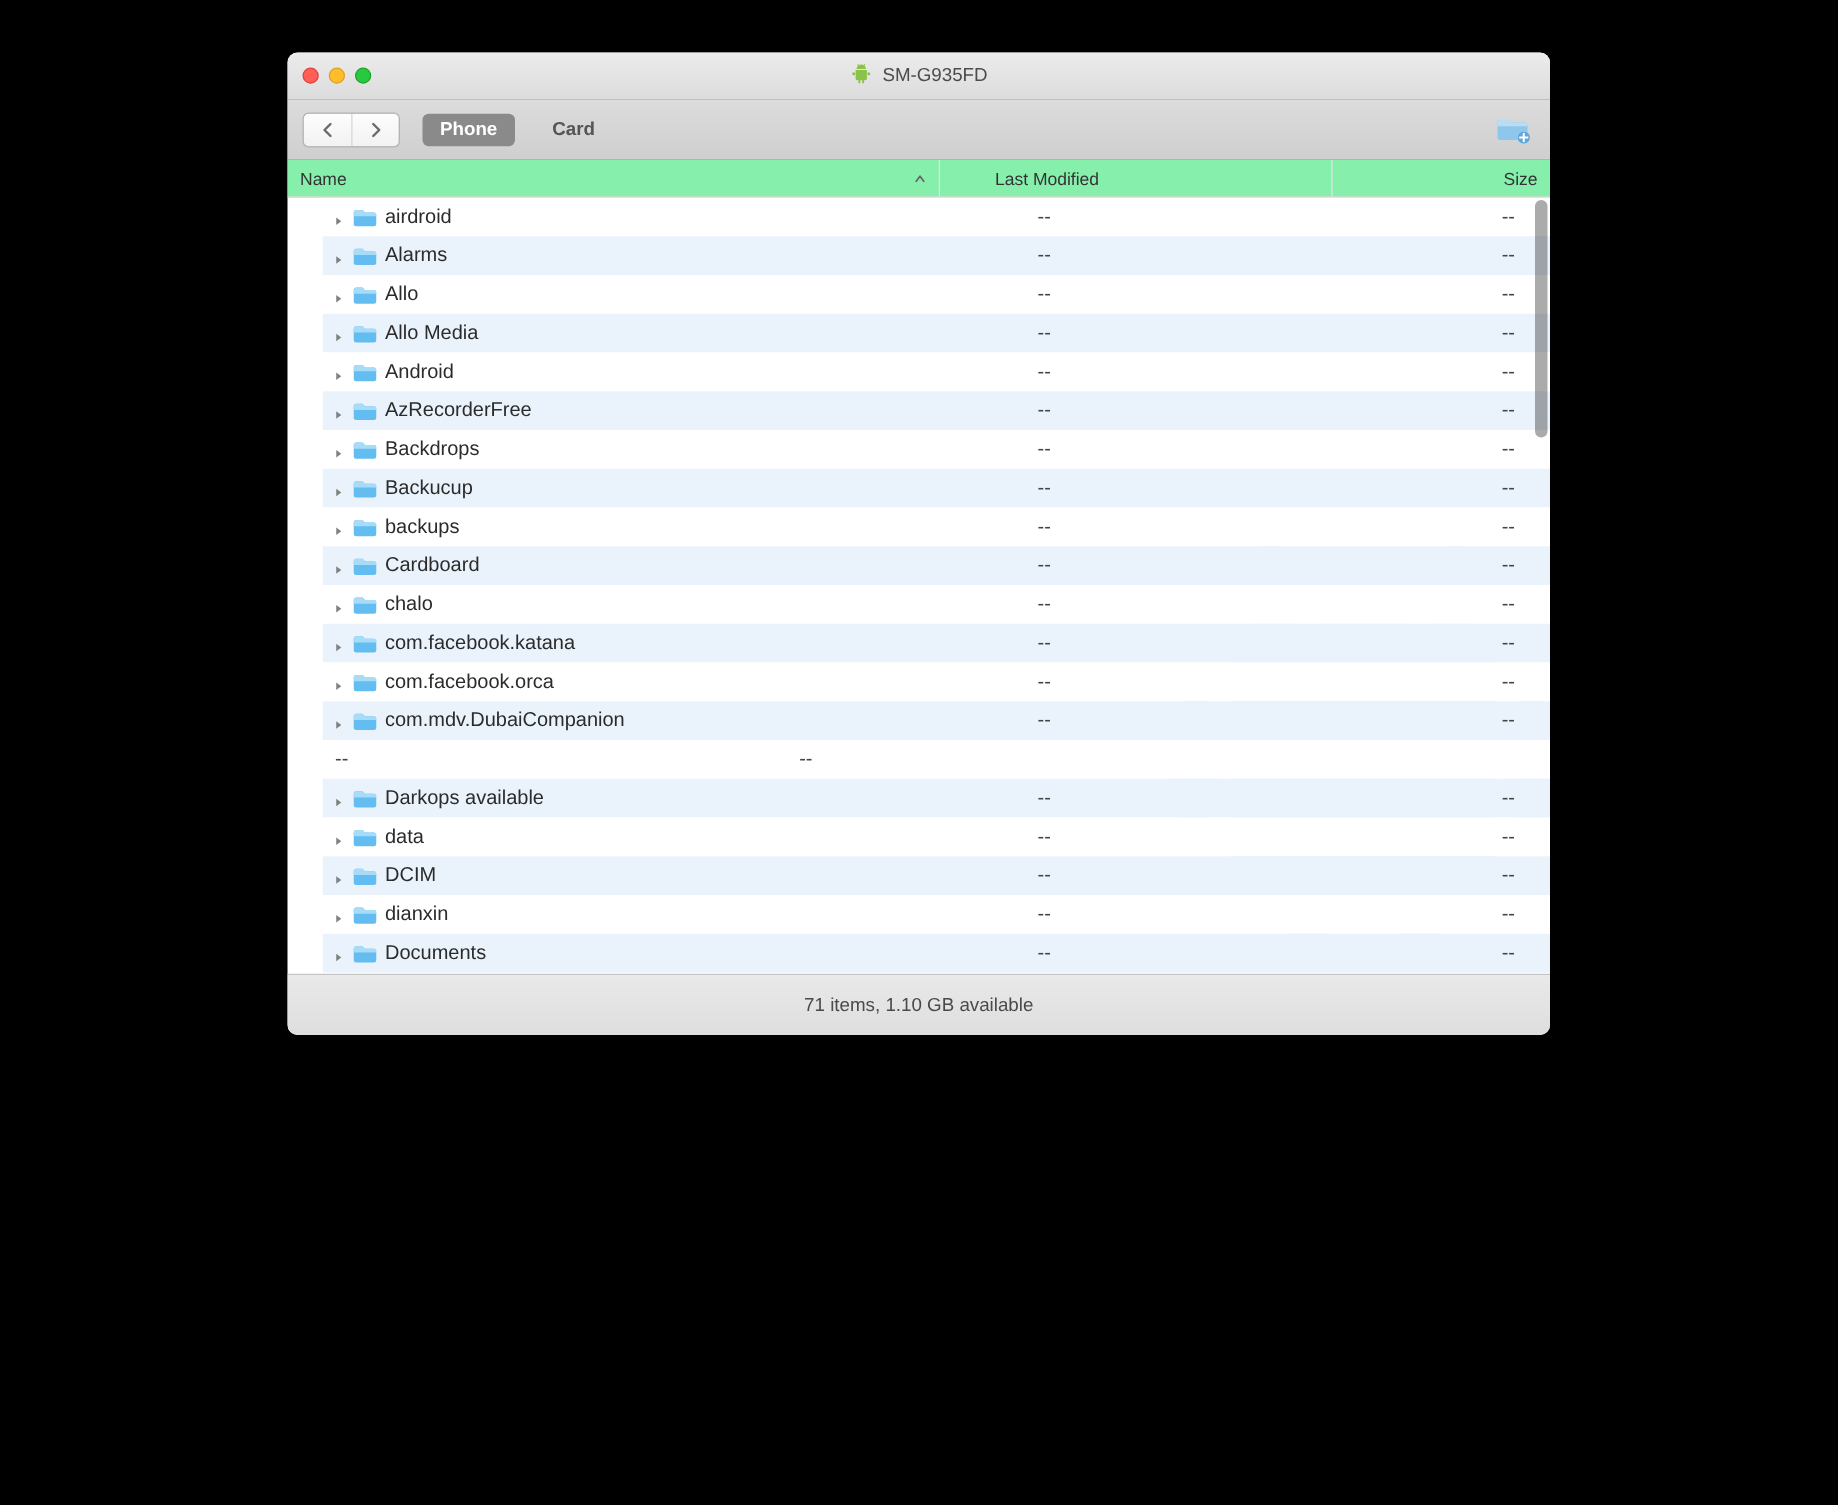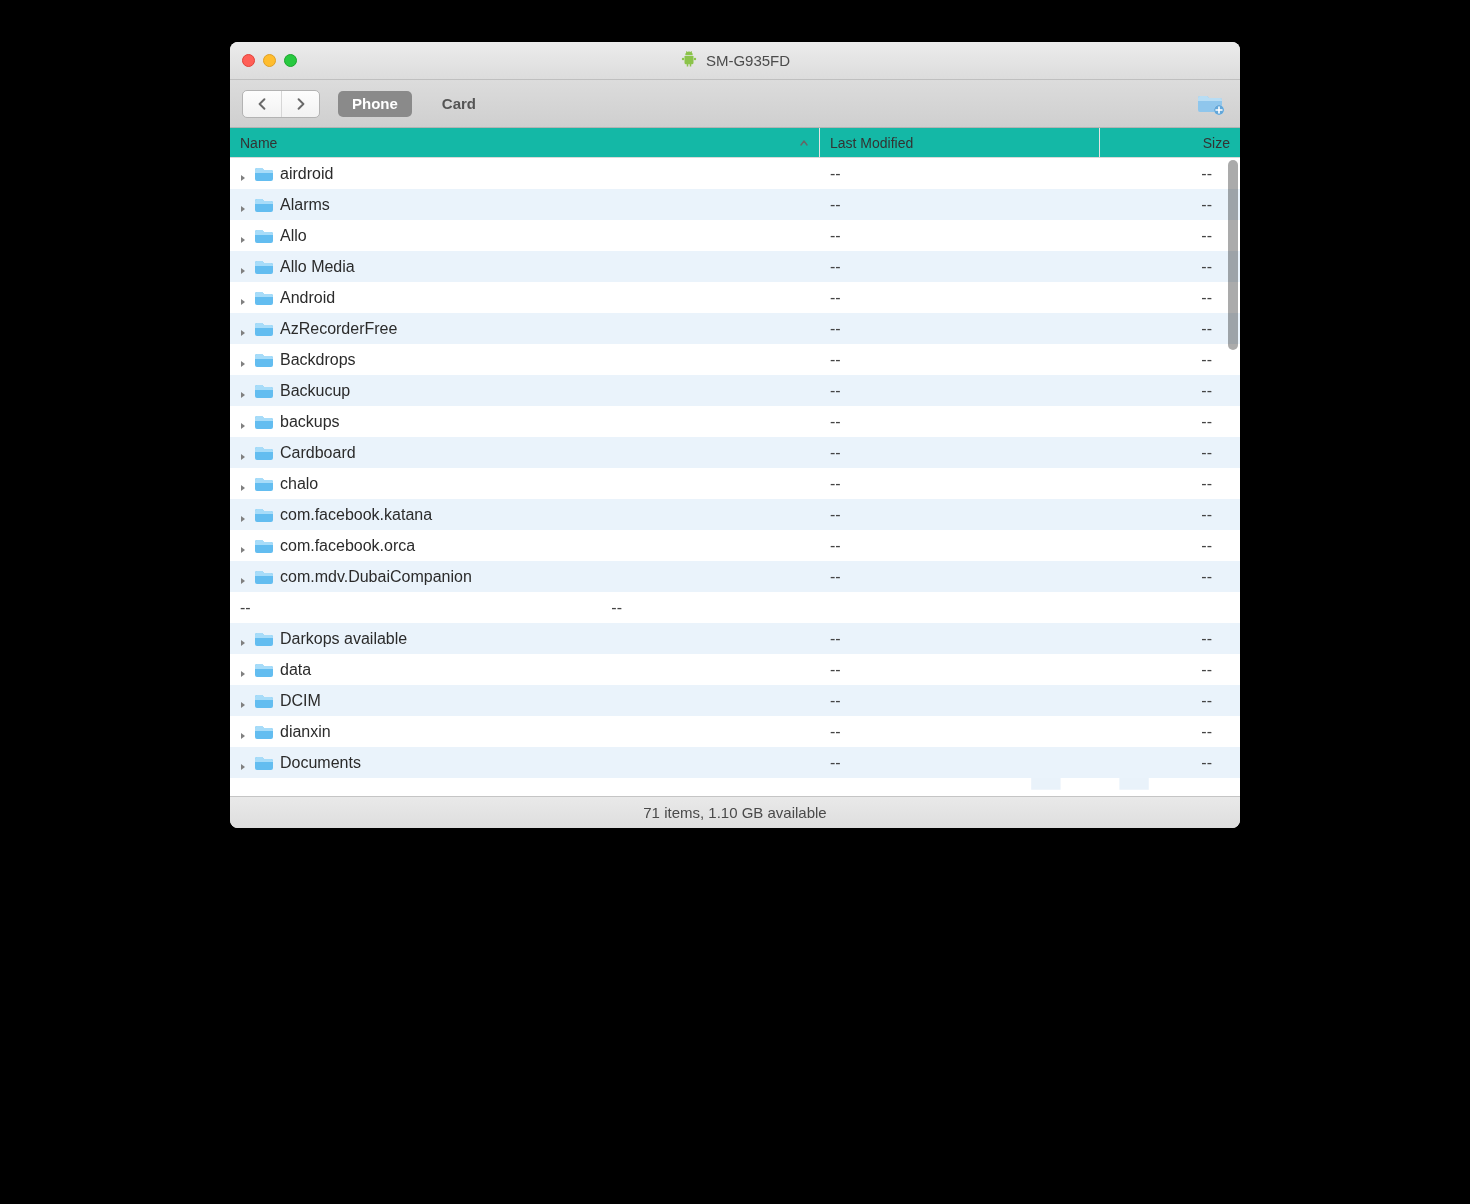--- a/index.html
+++ b/index.html
@@ -87,39 +87,41 @@
   .spacer { flex: 1; }
   .newfolder {
     width: 34px; height: 28px;
     display: flex; align-items: center; justify-content: center;
   }
   .headerrow {
     height: 30px;
     display: flex;
     align-items: stretch;
     border-bottom: 1px solid #d9d9d9;
-    background: #14b8a6;
+    background: #86efac;
     font-size: 14px;
     color: #333;
+    gap: 34px;
   }
   .hcell {
     display: flex;
     align-items: center;
     padding: 0 10px;
     border-right: 1px solid #e3e3e3;
   }
   .hcell:last-child { border-right: none; }
   .hname { flex: 1; justify-content: space-between; }
   .hmod { width: 280px; }
   .hsize { width: 140px; justify-content: flex-end; }
 
   .listwrap {
     flex: 1;
     position: relative;
     overflow: hidden;
+    padding-left: 28px;
   }
   .androidbg {
     position: absolute;
     right: -60px; bottom: -40px;
     width: 420px; height: 420px;
     opacity: .45;
     pointer-events: none;
   }
   .rows {
     position: relative;
@@ -146,21 +148,21 @@
   }
   .scrollthumb {
     position: absolute;
     top: 2px; right: 2px;
     width: 10px; height: 190px;
     background: rgba(0,0,0,.33);
     border-radius: 5px;
     z-index: 5;
   }
   .statusbar {
-    height: 32px;
+    height: 49px;
     background: linear-gradient(#e9e9e9, #dedede);
     border-top: 1px solid #c5c5c5;
     display: flex; align-items: center; justify-content: center;
     font-size: 15px; color: #4a4a4a;
   }
 </style>
 </head>
 <body>
 
 <div class="window">

